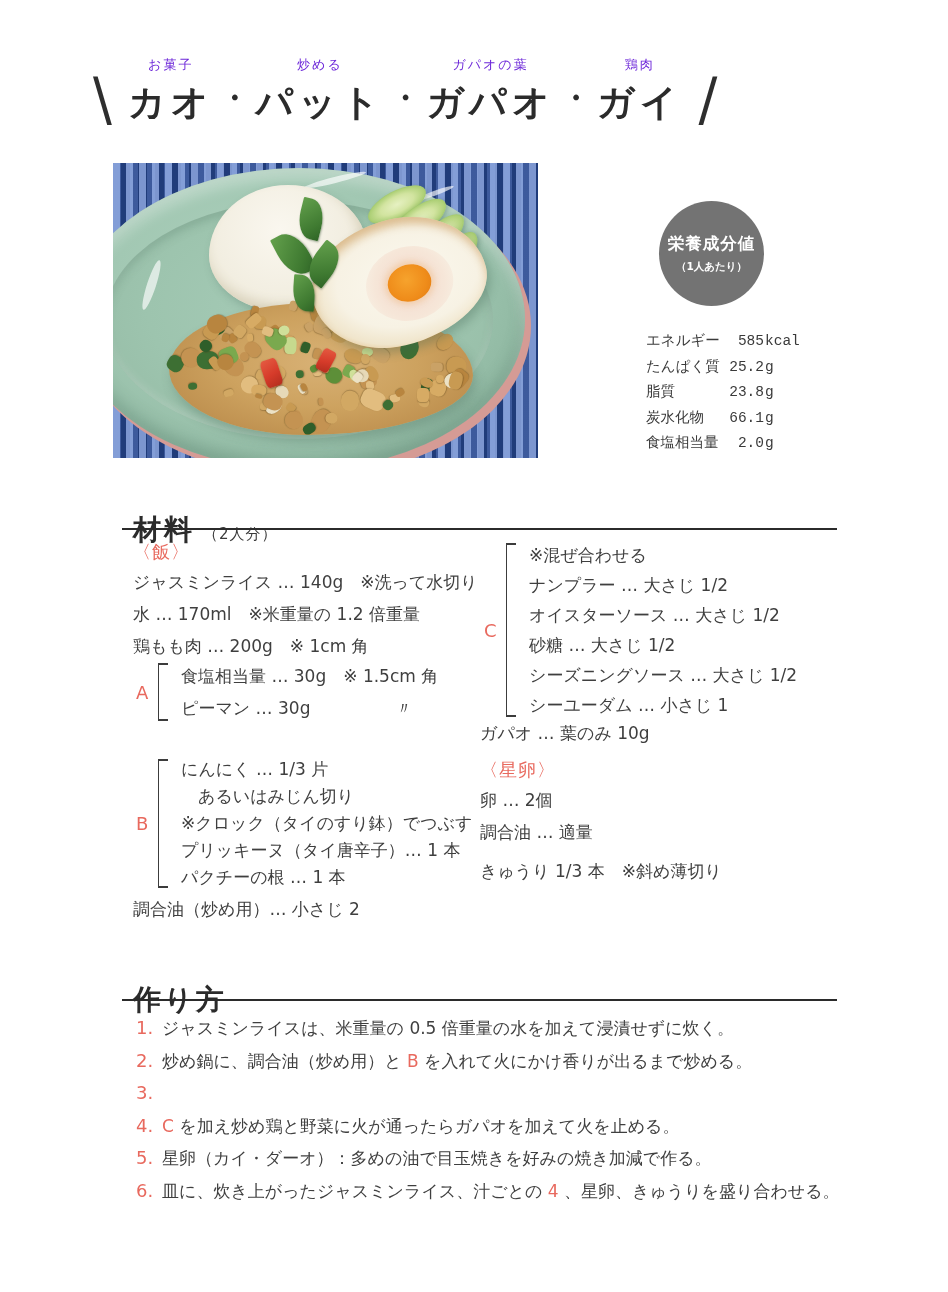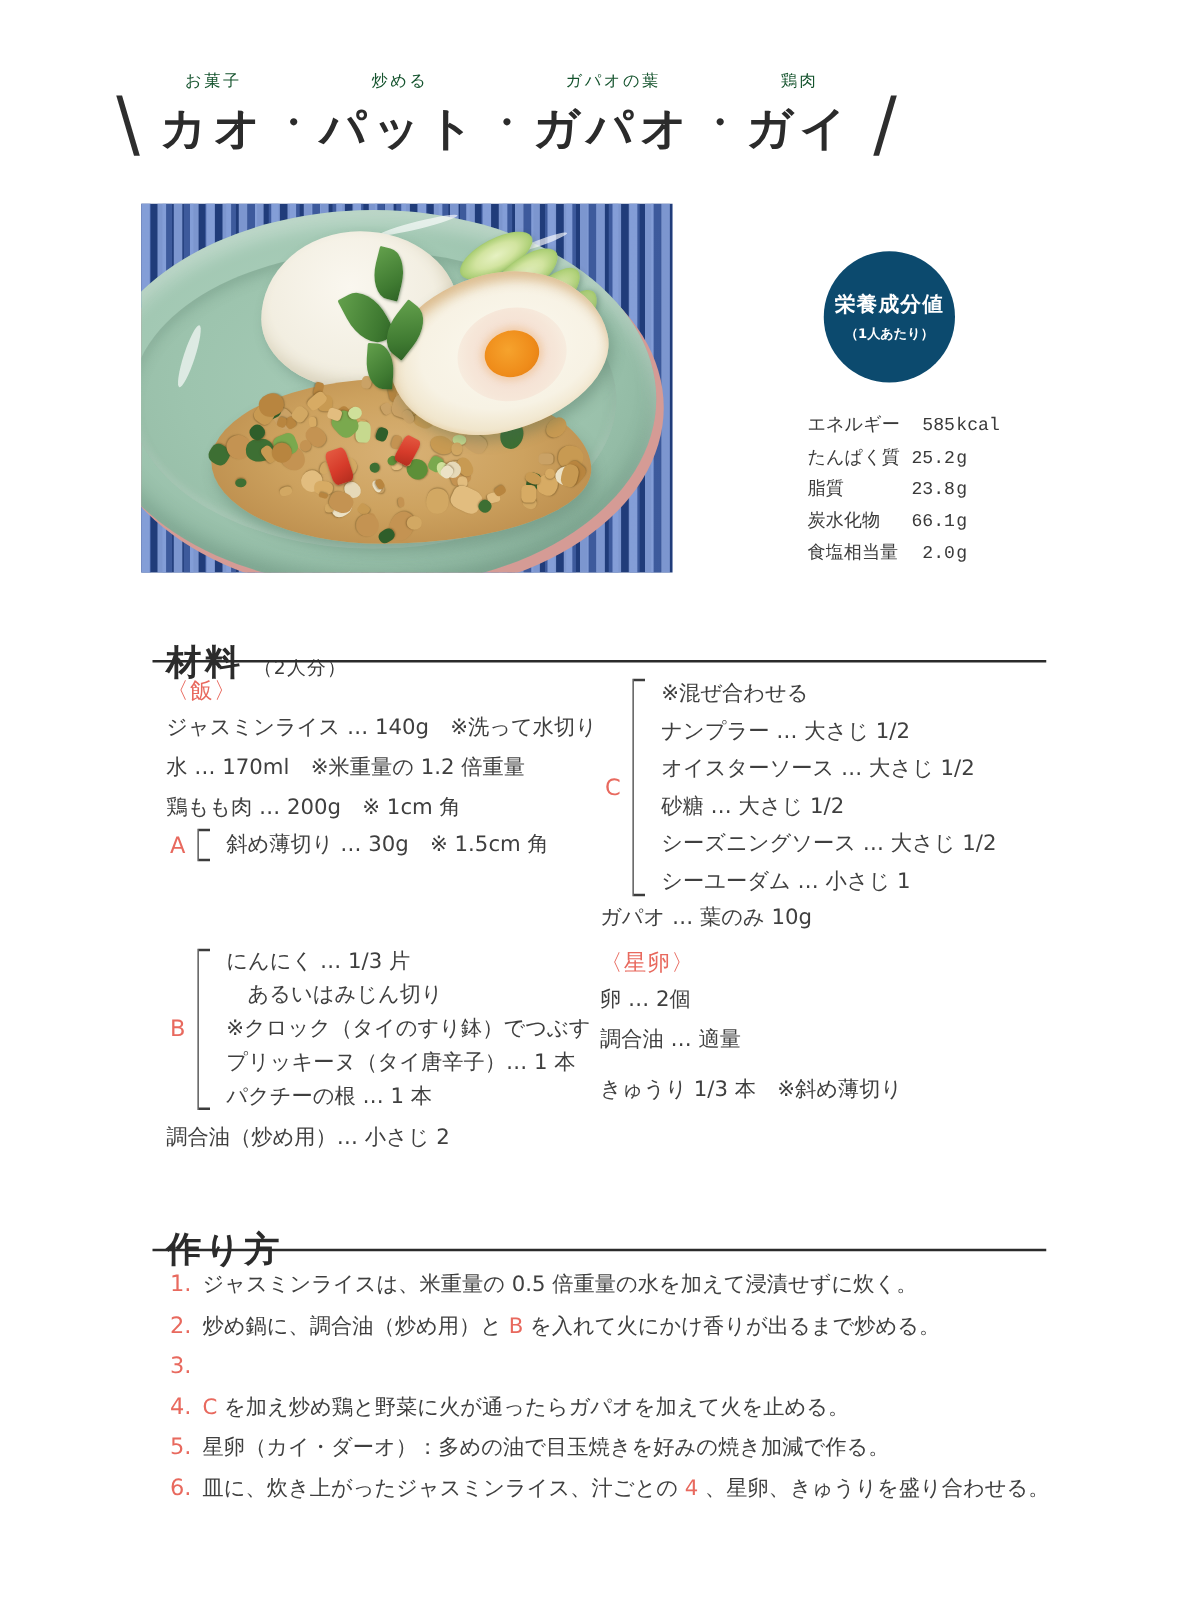--- a/index.html
+++ b/index.html
@@ -9,21 +9,21 @@
     color:#3f3f3f;position:relative;overflow:hidden;
   }
   :root{--accent:#e8695e;--ink:#2b2b2b;}
 
   
   .title-block{position:absolute;left:93px;top:56px;display:flex;align-items:flex-end;}
   .slash{font-size:56px;line-height:.85;color:#2e2e2e;font-weight:400;transform:scaleY(1.05);}
   .slash.left{margin-right:14px;}
   .slash.right{margin-left:14px;}
   .t-col{display:flex;flex-direction:column;align-items:center;margin:0 2px;}
-  .t-ruby{font-size:13px;letter-spacing:2px;color:#14532d;margin-bottom:9px;white-space:nowrap;}
+  .t-ruby{font-size:13px;letter-spacing:2px;color:#6d28d9;margin-bottom:9px;white-space:nowrap;}
   .t-word{font-size:37px;font-weight:700;letter-spacing:5px;color:var(--ink);white-space:nowrap;line-height:1.1;}
   .t-sep{font-size:30px;font-weight:700;color:var(--ink);align-self:flex-end;padding:0 4px 5px 4px;}
 
   
   .photo{position:absolute;left:113px;top:163px;width:425px;height:295px;overflow:hidden;
     background-color:#203c7a;
     background-image:
       linear-gradient(90deg, rgba(155,180,235,.75) 55%, transparent 55%),
       linear-gradient(90deg, rgba(90,120,190,.5) 45%, transparent 45%);
     background-size:13px 7px, 17px 11px;}
@@ -68,21 +68,21 @@
   .fry{left:56px;top:140px;width:304px;height:132px;
     border-radius:48% 52% 55% 45% / 50% 55% 45% 50%;
     background:radial-gradient(ellipse at 50% 45%, #d8b175 0%, #cda25f 45%, #bf9150 75%, #aa7c40 100%);
     box-shadow:3px 7px 11px rgba(65,100,82,.30);}
   .chili{background:linear-gradient(160deg,#e55b42 0%,#d63b2a 55%,#b22d1e 100%);border-radius:22%;box-shadow:0 1px 2px rgba(80,30,20,.5);}
   .ch1{left:150px;top:196px;width:17px;height:28px;transform:rotate(-18deg);}
   .ch2{left:206px;top:186px;width:14px;height:23px;transform:rotate(28deg);}
 
   
   .nutrition{position:absolute;left:646px;top:201px;width:210px;}
-  .badge{width:105px;height:105px;border-radius:50%;background:#0c4a6e;color:#fff;
+  .badge{width:105px;height:105px;border-radius:50%;background:#737373;color:#fff;
     display:flex;flex-direction:column;align-items:center;justify-content:center;margin-left:13px;}
   .badge-title{font-size:16.5px;font-weight:700;letter-spacing:1px;white-space:nowrap;}
   .badge-sub{font-size:10.5px;font-weight:700;margin-top:5px;white-space:nowrap;}
   .n-rows{margin-top:23px;font-family:Liberation Mono, monospace;}
   .n-row{display:flex;font-size:14.5px;line-height:25.5px;color:#3a3a3a;}
   .n-label{width:82px;}
   .n-val{width:36px;text-align:right;}
   .n-unit{margin-left:1px;}
 
   
@@ -319,21 +319,22 @@
 <div class="ing-lines" id="rice-lines" style="left:133px;top:566px;">
     <div>ジャスミンライス … 140g　※洗って水切り</div>
     <div>水 … 170ml　※米重量の 1.2 倍重量</div>
     <div>鶏もも肉 … 200g　※ 1cm 角</div>
   </div>
 
 <div class="grp" id="grp-a" style="left:136px;top:660px;">
     <div class="grp-label">A</div>
     <div class="bracket"></div>
     <div class="grp-lines">
-      <div>斜め薄切り … 30g　※ 1.5cm 角</div>
+      <div>食塩相当量 … 30g　※ 1.5cm 角</div>
+      <div>ピーマン … 30g　　　　　〃</div>
     </div>
   </div>
 <div class="grp lh27" id="grp-b" style="left:136px;top:756px;">
     <div class="grp-label">B</div>
     <div class="bracket"></div>
     <div class="grp-lines">
       <div>にんにく … 1/3 片</div>
       <div>　あるいはみじん切り</div>
       <div>※クロック（タイのすり鉢）でつぶす</div>
       <div>プリッキーヌ（タイ唐辛子）… 1 本</div>

